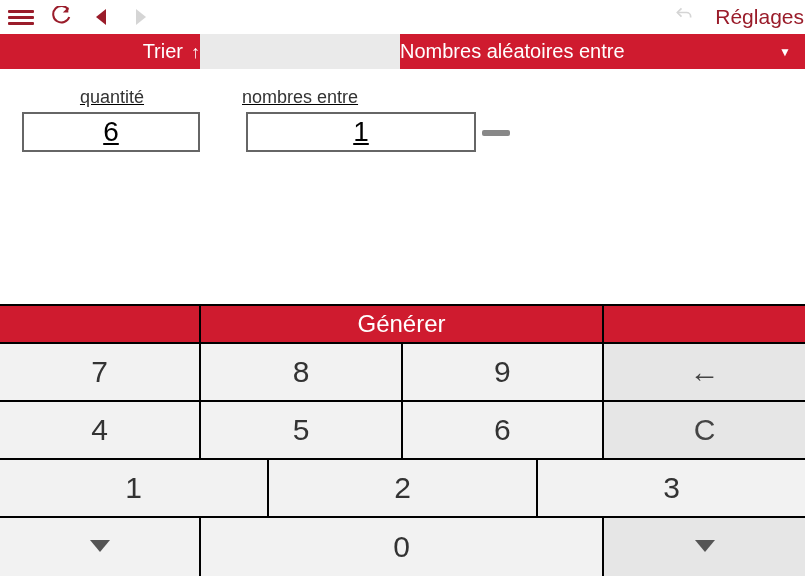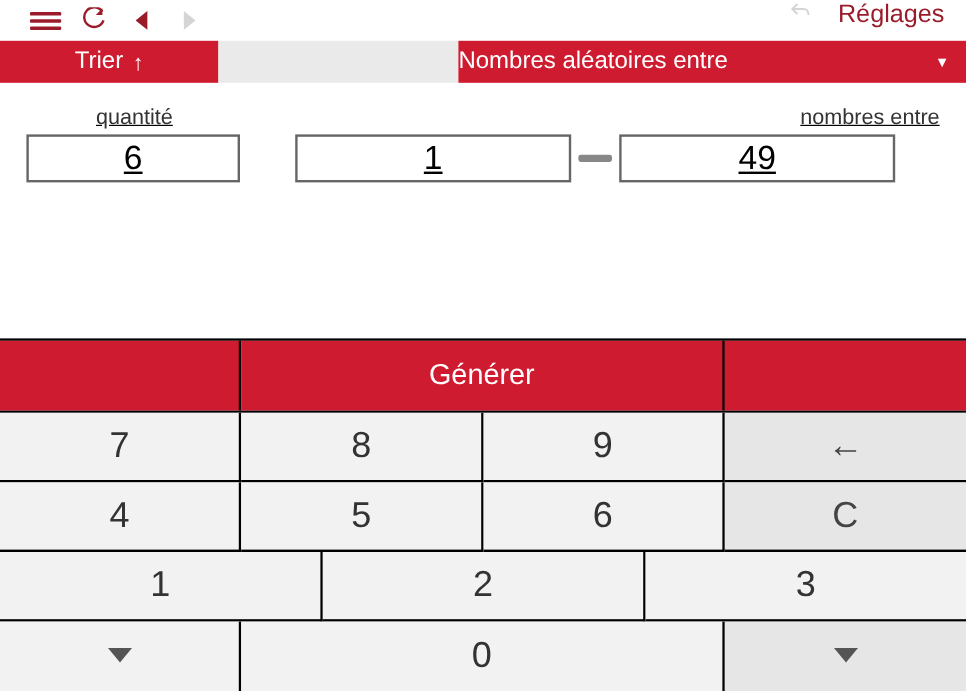--- a/index.html
+++ b/index.html
@@ -9,55 +9,55 @@
     --mode-h:35px;
     --grey-border:#333;
     --cell-border:#000;
     --light:#f2f2f2;
     --lighter:#e6e6e6;
   }
   *{box-sizing:border-box}
   html,body{margin:0;padding:0;width:805px;height:576px;font-family:Helvetica,Arial,sans-serif;background:#fff;overflow:hidden}
   
   
-  .toolbar{height:var(--toolbar-h);display:flex;padding:0 18px;color:var(--red-text);font-size:21px}
+  .toolbar{height:var(--toolbar-h);display:flex;align-items:center;padding:0 1px;color:var(--red-text);font-size:21px}
   .toolbar .tb-btn{width:40px;display:flex;justify-content:center;align-items:center;cursor:pointer}
   .tb-back svg,.tb-fwd svg{width:10px;height:16px}
   .tb-fwd{opacity:.35}
   .toolbar-spacer{flex:1}
   .tb-undo{margin-right:20px;cursor:pointer;opacity:.35}
   .tb-settings{cursor:pointer;font-size:21px}
   .hamburger{display:flex;flex-direction:column;gap:3px}
   .hamburger span{display:block;width:26px;height:3px;background:var(--red-text);border-radius:1px}
   
   
   .mode-bar{height:var(--mode-h);display:flex}
-  .mode-sort{width:182px;background:var(--red);color:#fff;display:flex;align-items:center;justify-content:center;font-size:20px;cursor:pointer}
+  .mode-sort{width:200px;background:var(--red);color:#fff;display:flex;align-items:center;justify-content:flex-end;font-size:20px;cursor:pointer}
   .mode-sort .arrow-up{margin-left:8px;font-size:18px;line-height:1}
   .mode-blank{width:200px;background:#eaeaea}
   .mode-main{flex:1;background:var(--red);color:#ffffff;display:flex;align-items:center;justify-content:flex-start;font-size:20px;cursor:pointer;position:relative}
   .mode-main .dd{position:absolute;right:14px;font-size:12px}
   
   
   .params{padding:18px 22px 0 22px;height:calc(576px - var(--toolbar-h) - var(--mode-h) - 284px);text-decoration:underline;}
   .param-labels{display:flex;font-size:18px;color:#333}
   .param-labels .lbl-qty{width:180px;text-align:center}
-  .param-labels .lbl-between{flex:1;text-align:right;margin-left:40px}
+  .param-labels .lbl-between{flex:1;text-align:left;margin-left:40px}
   .param-inputs{display:flex;align-items:center;margin-top:4px}
   .num-box{border:2px solid #666;height:40px;font-size:28px;text-align:center;line-height:36px;color:#000;background:#fff}
   .qty-box{width:178px}
   .gap1{width:46px}
   .from-box{width:230px}
   .dash{width:40px;text-align:center}
   .dash span{display:inline-block;width:28px;height:6px;background:#888;border-radius:2px;vertical-align:middle}
   .to-box{width:230px}
   
   
   .keypad{position:absolute;bottom:0;left:0;right:0;border-top:2px solid #000}
-  .gen-row{display:flex;height:60px;border-bottom:2px solid #000}
+  .gen-row{display:flex;height:38px;border-bottom:2px solid #000}
   .gen-left{width:201px;background:var(--red);border-right:2px solid #000}
   .gen-center{flex:1;background:var(--red);color:#fff;display:flex;align-items:center;justify-content:center;font-size:24px;cursor:pointer;border-right:2px solid #000}
   .gen-right{width:201px;background:var(--red)}
   .k-row{display:flex;height:58px}
   .k-row + .k-row{}
   .k-cell{flex:1;display:flex;align-items:center;justify-content:center;font-size:30px;cursor:pointer;border-right:2px solid #000;border-bottom:2px solid #000}
   .k-cell:last-child{border-right:none}
   .k-num{background:var(--light);color:#333}
   .k-special{background:var(--lighter);color:#444;width:201px;flex:0 0 201px}
   .k-row.last .k-cell{border-bottom:none}
@@ -118,21 +118,20 @@
 <div class="params">
   <div class="param-labels">
     <div class="lbl-qty">quantité</div>
     <div class="lbl-between">nombres entre</div>
   </div>
   <div class="param-inputs">
     <div class="num-box qty-box">6</div>
     <div class="gap1"></div>
     <div class="num-box from-box">1</div>
     <div class="dash"><span></span></div>
-    <div class="num-box to-box">49</div>
   </div>
 </div>
 
 <div class="keypad">
   <div class="gen-row">
     <div class="gen-left"></div>
     <div class="gen-center">Générer</div>
     <div class="gen-right"></div>
   </div>
   <div class="k-row">

